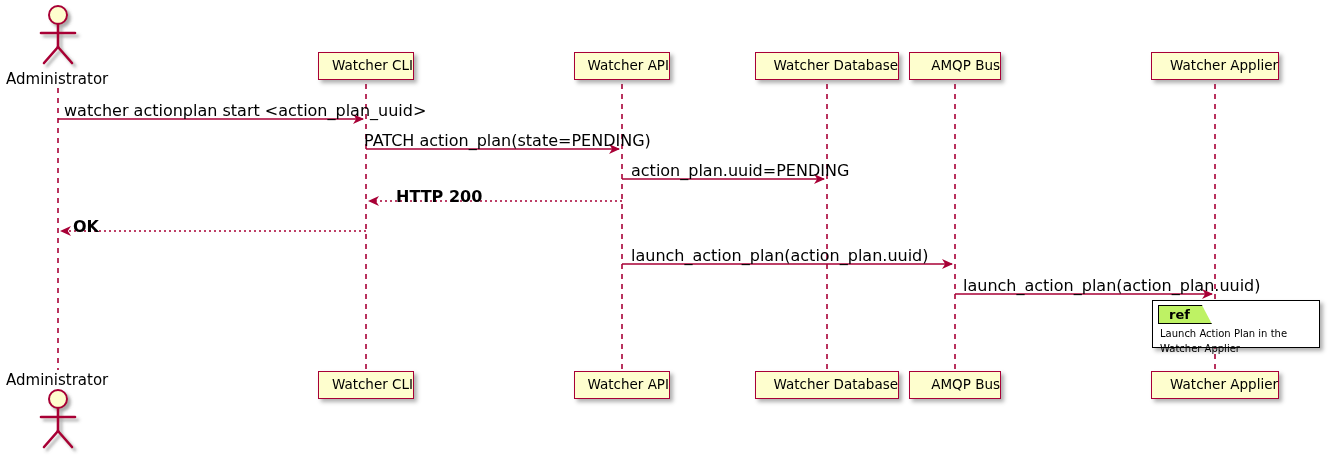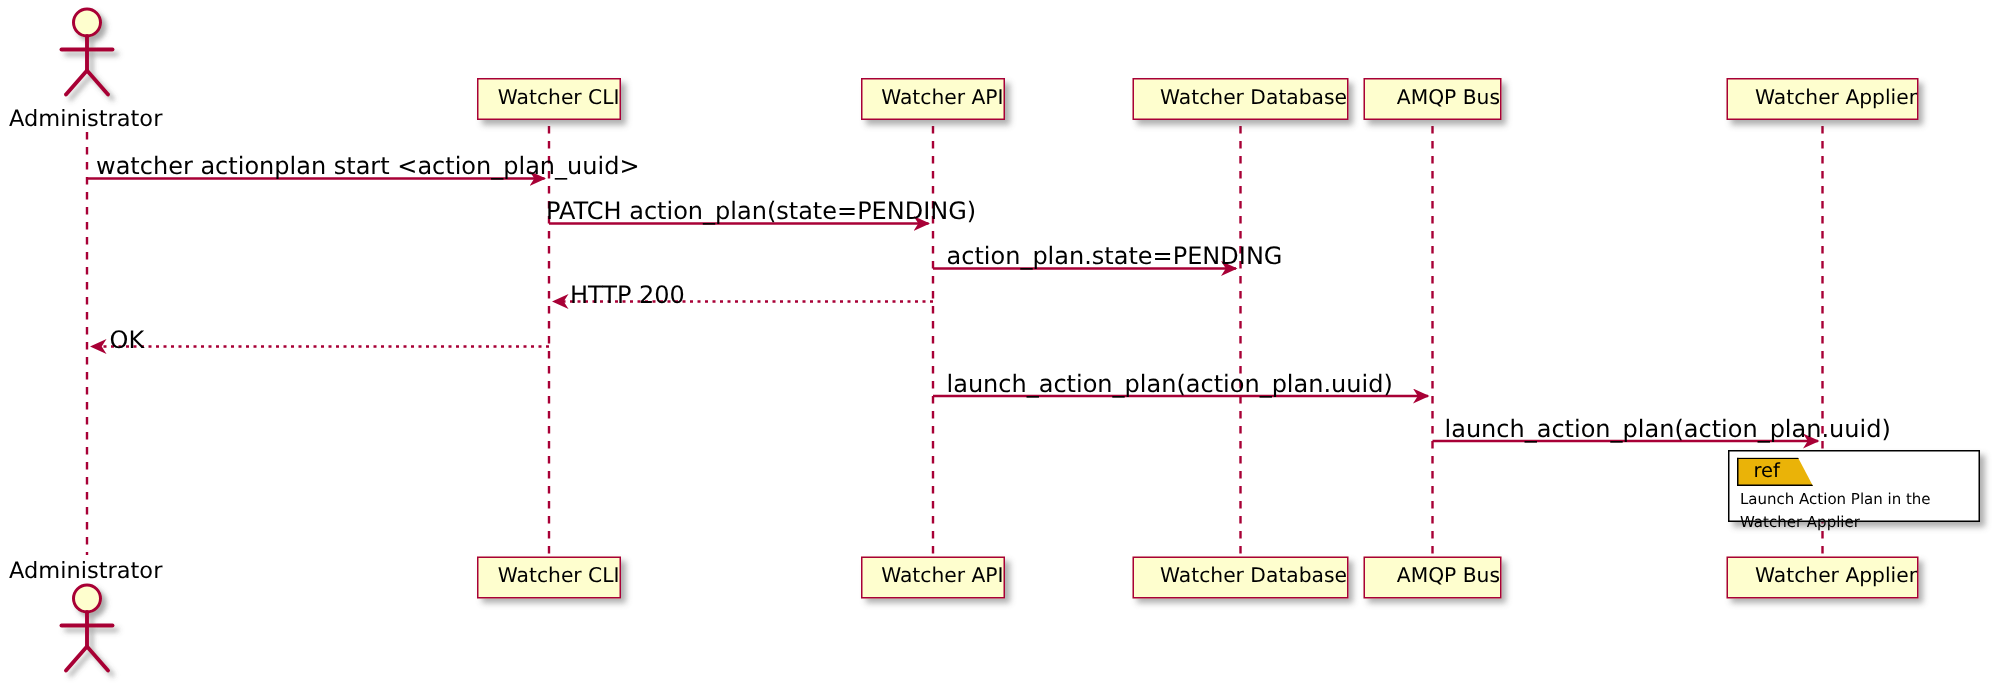--- a/index.html
+++ b/index.html
@@ -64,28 +64,28 @@
     border: 1.5px solid #000000;
     box-shadow: 3px 3px 4px rgba(80,80,80,0.45);
     z-index: 8;
   }
   .ref-tab {
     position: absolute;
     left: 5px;
     top: 4px;
     height: 19px;
     box-sizing: border-box;
-    background: #eab308;
+    background: #bef264;
     border: 1.5px solid #000000;
     border-right: none;
     padding: 0 22px 0 10px;
     display: flex;
     align-items: center;
     font-size: 13px;
-    font-weight: normal;
+    font-weight: bold;
     color: #000000;
     clip-path: polygon(0 0, calc(100% - 10px) 0, 100% 100%, 0 100%);
     z-index: 9;
   }
   .ref-body {
     position: absolute;
     left: 7px;
     top: 25px;
     right: 6px;
     font-size: 10px;
@@ -182,23 +182,23 @@
   </div>
   <div class="participant" style="left:1151px; top:371px; width:128px; height:28px;">
     <span>Watcher Applier</span>
   </div>
 
   <div class="actor-label" style="left:6px; top:70px;">Administrator</div>
   <div class="actor-label" style="left:6px; top:371px;">Administrator</div>
 
   <div class="msg-label" style="left:64px; top:101px;">watcher actionplan start &lt;action_plan_uuid&gt;</div>
   <div class="msg-label" style="left:364px; top:131px;">PATCH action_plan(state=PENDING)</div>
-  <div class="msg-label" style="left:631px; top:161px;">action_plan.state=PENDING</div>
-  <div class="msg-label" style="left:380px; top:187px;">HTTP 200</div>
-  <div class="msg-label" style="left:73px; top:217px;">OK</div>
+  <div class="msg-label" style="left:631px; top:161px;">action_plan.uuid=PENDING</div>
+  <div class="msg-label" style="left:396px; top:187px;font-weight:bold;">HTTP 200</div>
+  <div class="msg-label" style="left:73px; top:217px;font-weight:bold;">OK</div>
   <div class="msg-label" style="left:631px; top:246px;">launch_action_plan(action_plan.uuid)</div>
   <div class="msg-label" style="left:963px; top:276px;">launch_action_plan(action_plan.uuid)</div>
 
   <div class="ref-box" style="left:1152px; top:300px; width:168px; height:48px;">
     <div class="ref-tab">
       <span>ref</span>
     </div>
     <div class="ref-body">
       <div>Launch Action Plan in the</div>
       <div>Watcher Applier</div>

